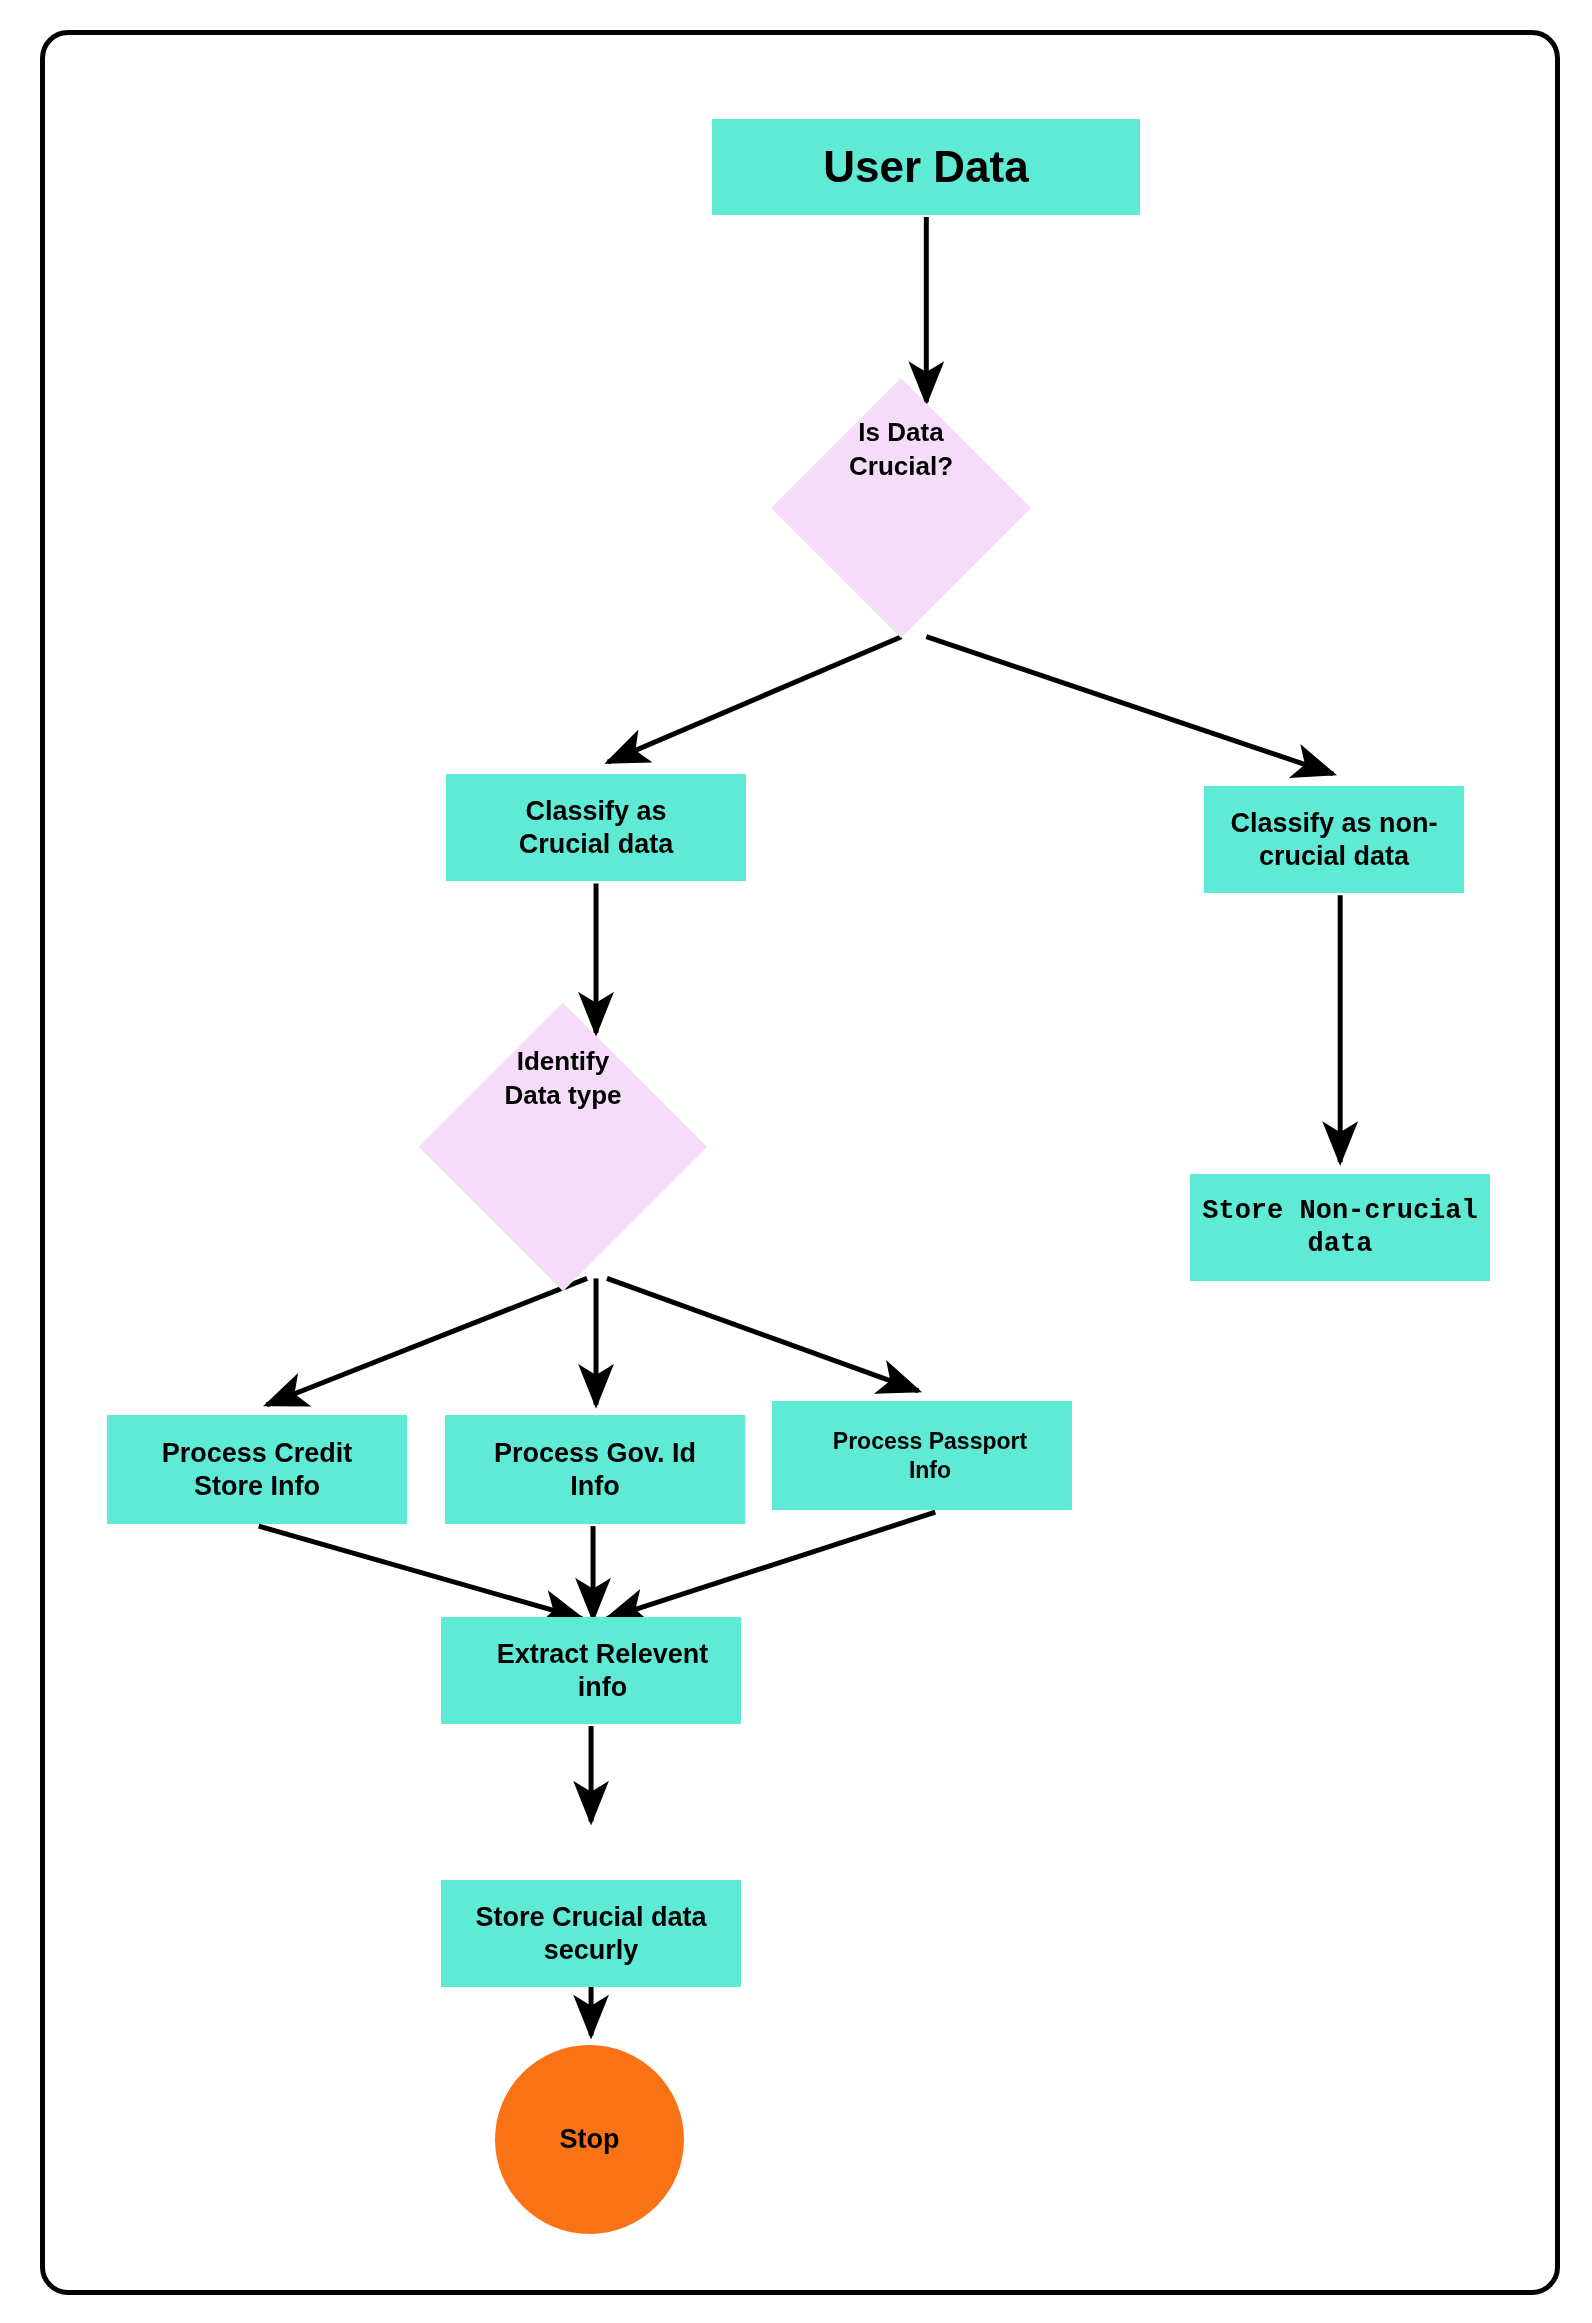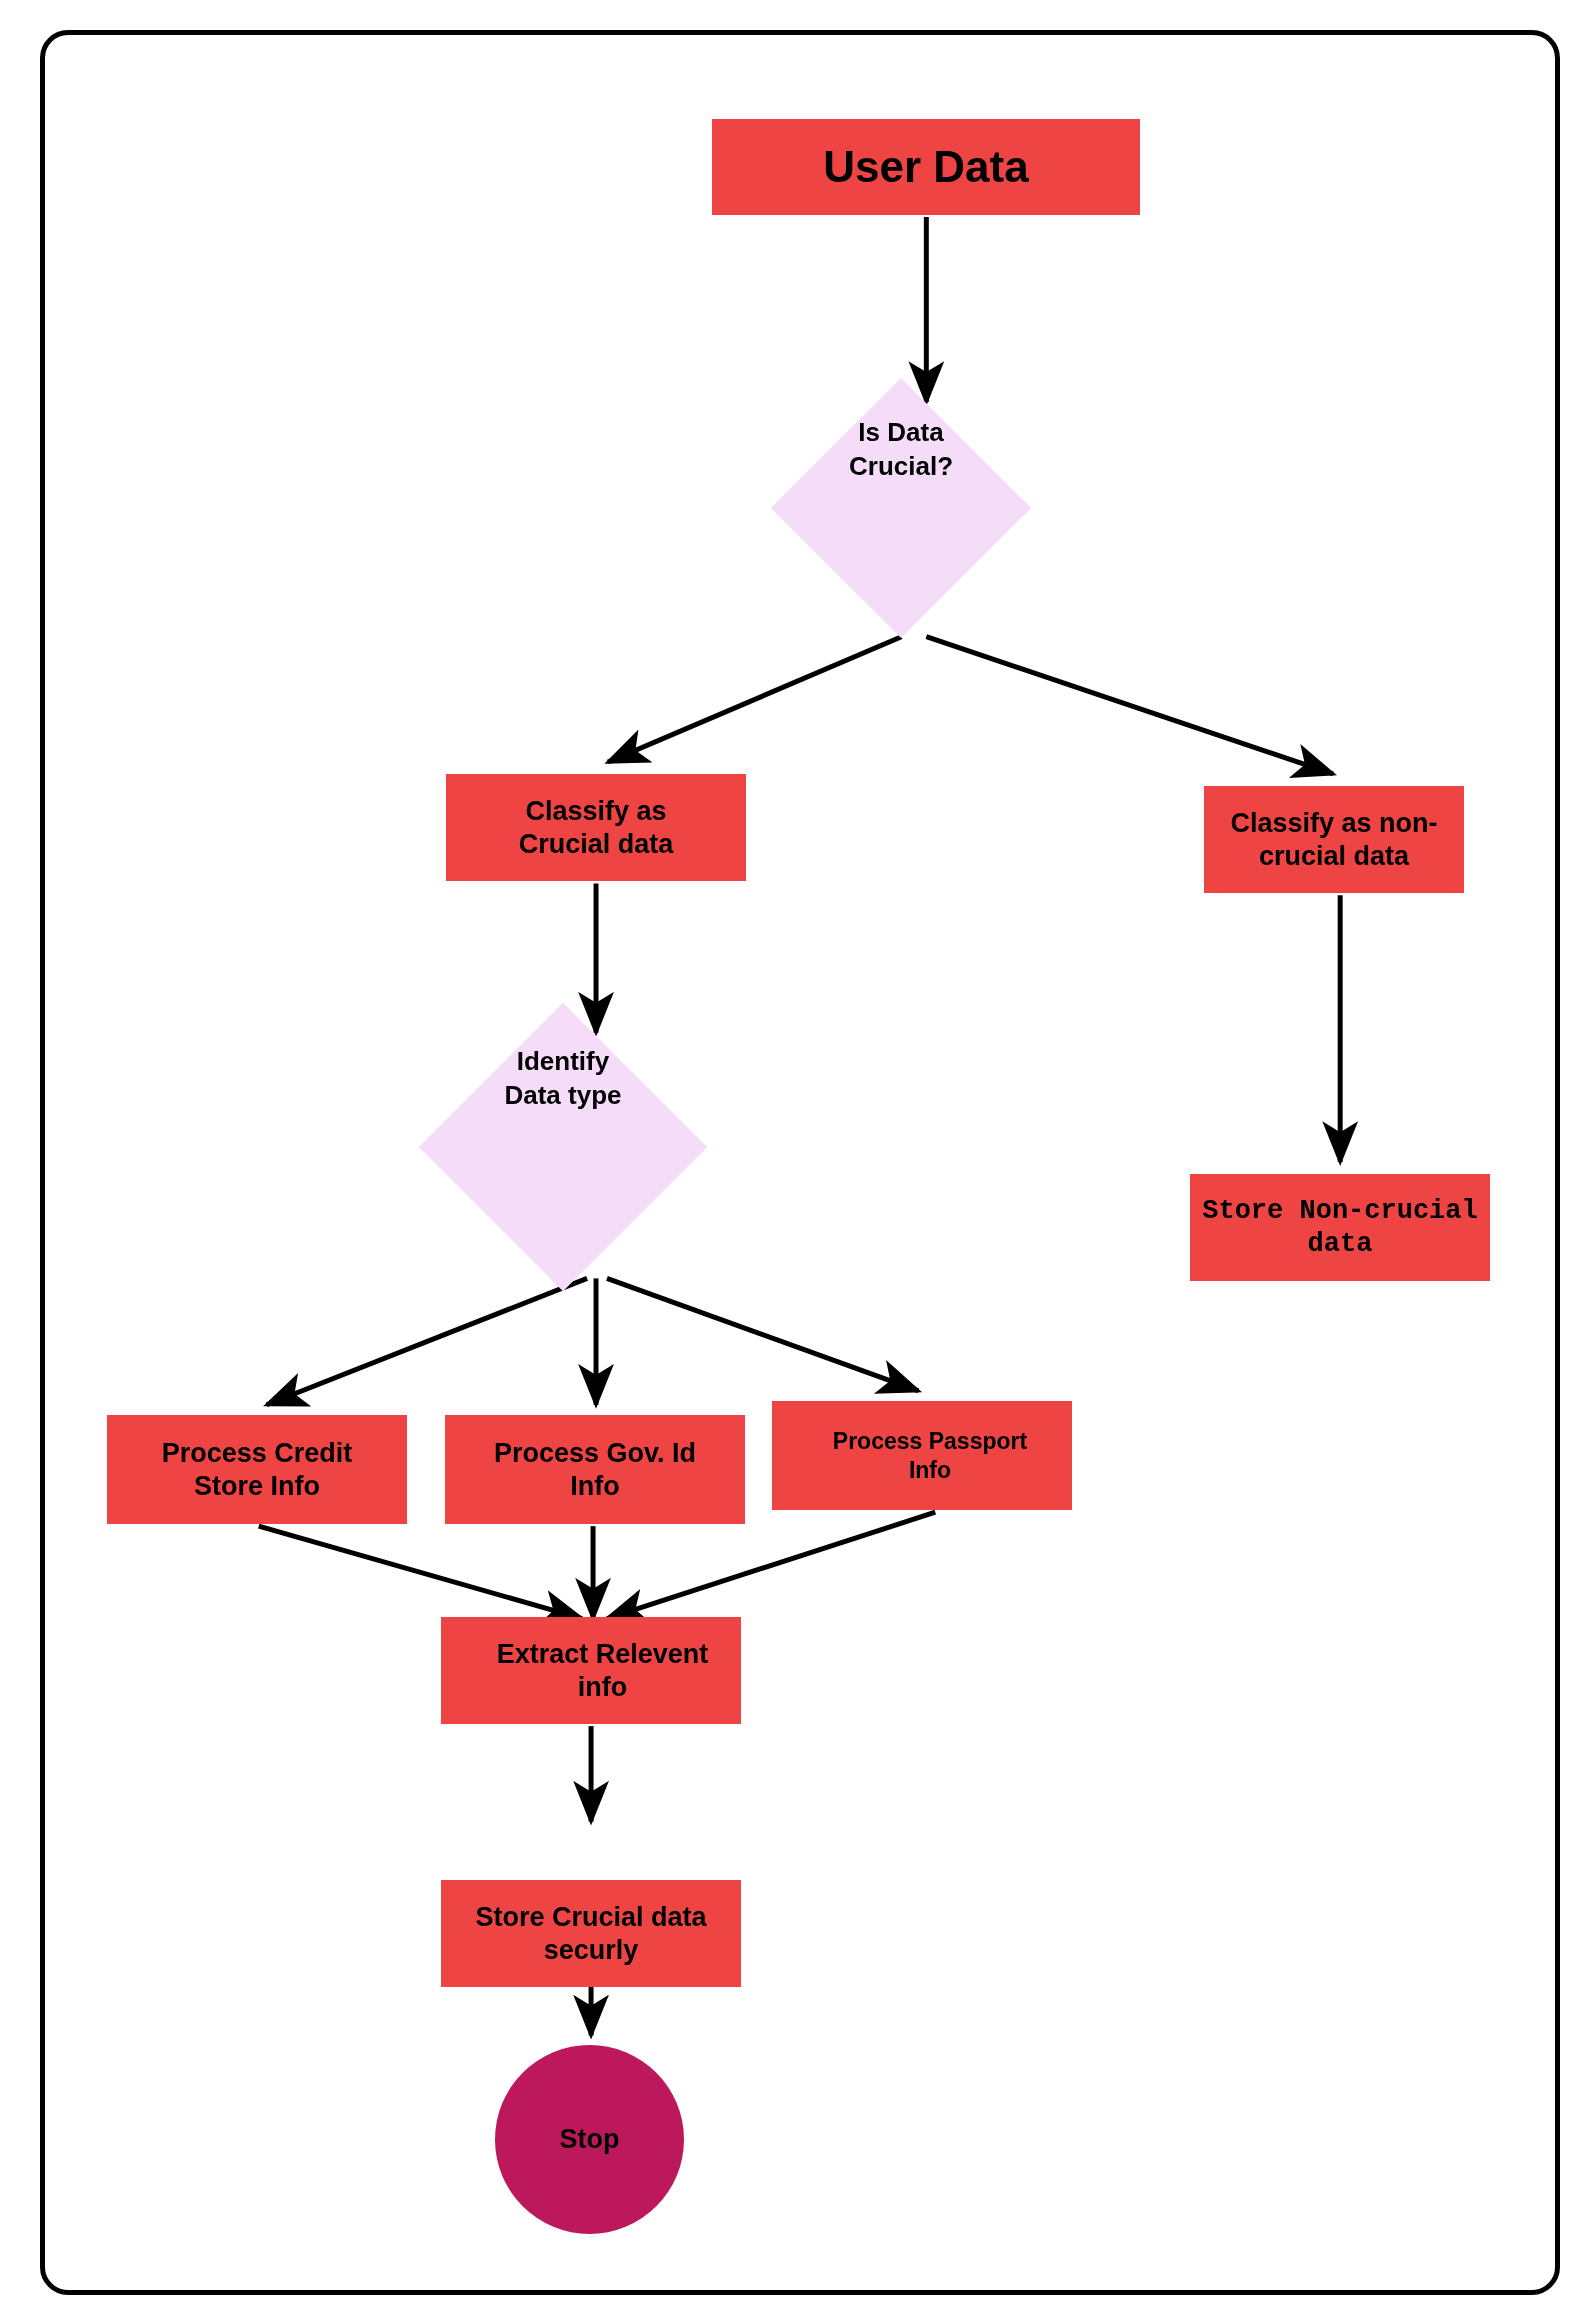--- a/index.html
+++ b/index.html
@@ -40,21 +40,21 @@
     box-sizing: border-box;
     display: flex;
     align-items: center;
     justify-content: center;
     text-align: center;
     color: #000000;
     font-weight: bold;
     line-height: 1.22;
   }
   .proc {
-    background: #ef4444;
+    background: #5eead4;
   }
   .proc-label {
     display: block;
     width: 100%;
     padding: 0 6px;
     box-sizing: border-box;
   }
   .diamond-wrap {
     position: absolute;
   }
@@ -76,21 +76,21 @@
     display: flex;
     align-items: flex-start;
     justify-content: center;
     text-align: center;
     font-weight: bold;
     color: #000000;
     line-height: 1.3;
   }
   .terminator {
     border-radius: 50%;
-    background: #be185d;
+    background: #f97316;
   }
   #n-start    { left: 712px; top: 119px;  width: 428px; height: 96px;  font-size: 44px; }
   #n-crucial  { left: 446px; top: 774px;  width: 300px; height: 107px; font-size: 27px; }
   #n-noncru   { left: 1204px; top: 786px; width: 260px; height: 107px; font-size: 27px; }
   #n-storenon { left: 1190px; top: 1174px; width: 300px; height: 107px; font-size: 27px; font-family: Liberation Mono, monospace; }
   #n-credit   { left: 107px; top: 1415px; width: 300px; height: 109px; font-size: 27px; }
   #n-gov      { left: 445px; top: 1415px; width: 300px; height: 109px; font-size: 27px; }
   #n-passport { left: 772px; top: 1401px; width: 300px; height: 109px; font-size: 23px; padding-left: 16px; }
   #n-extract  { left: 441px; top: 1617px; width: 300px; height: 107px; font-size: 27px; padding-left: 23px; }
   #n-store    { left: 441px; top: 1832px; width: 300px; height: 107px; font-size: 27px; margin-top: 48px; }

